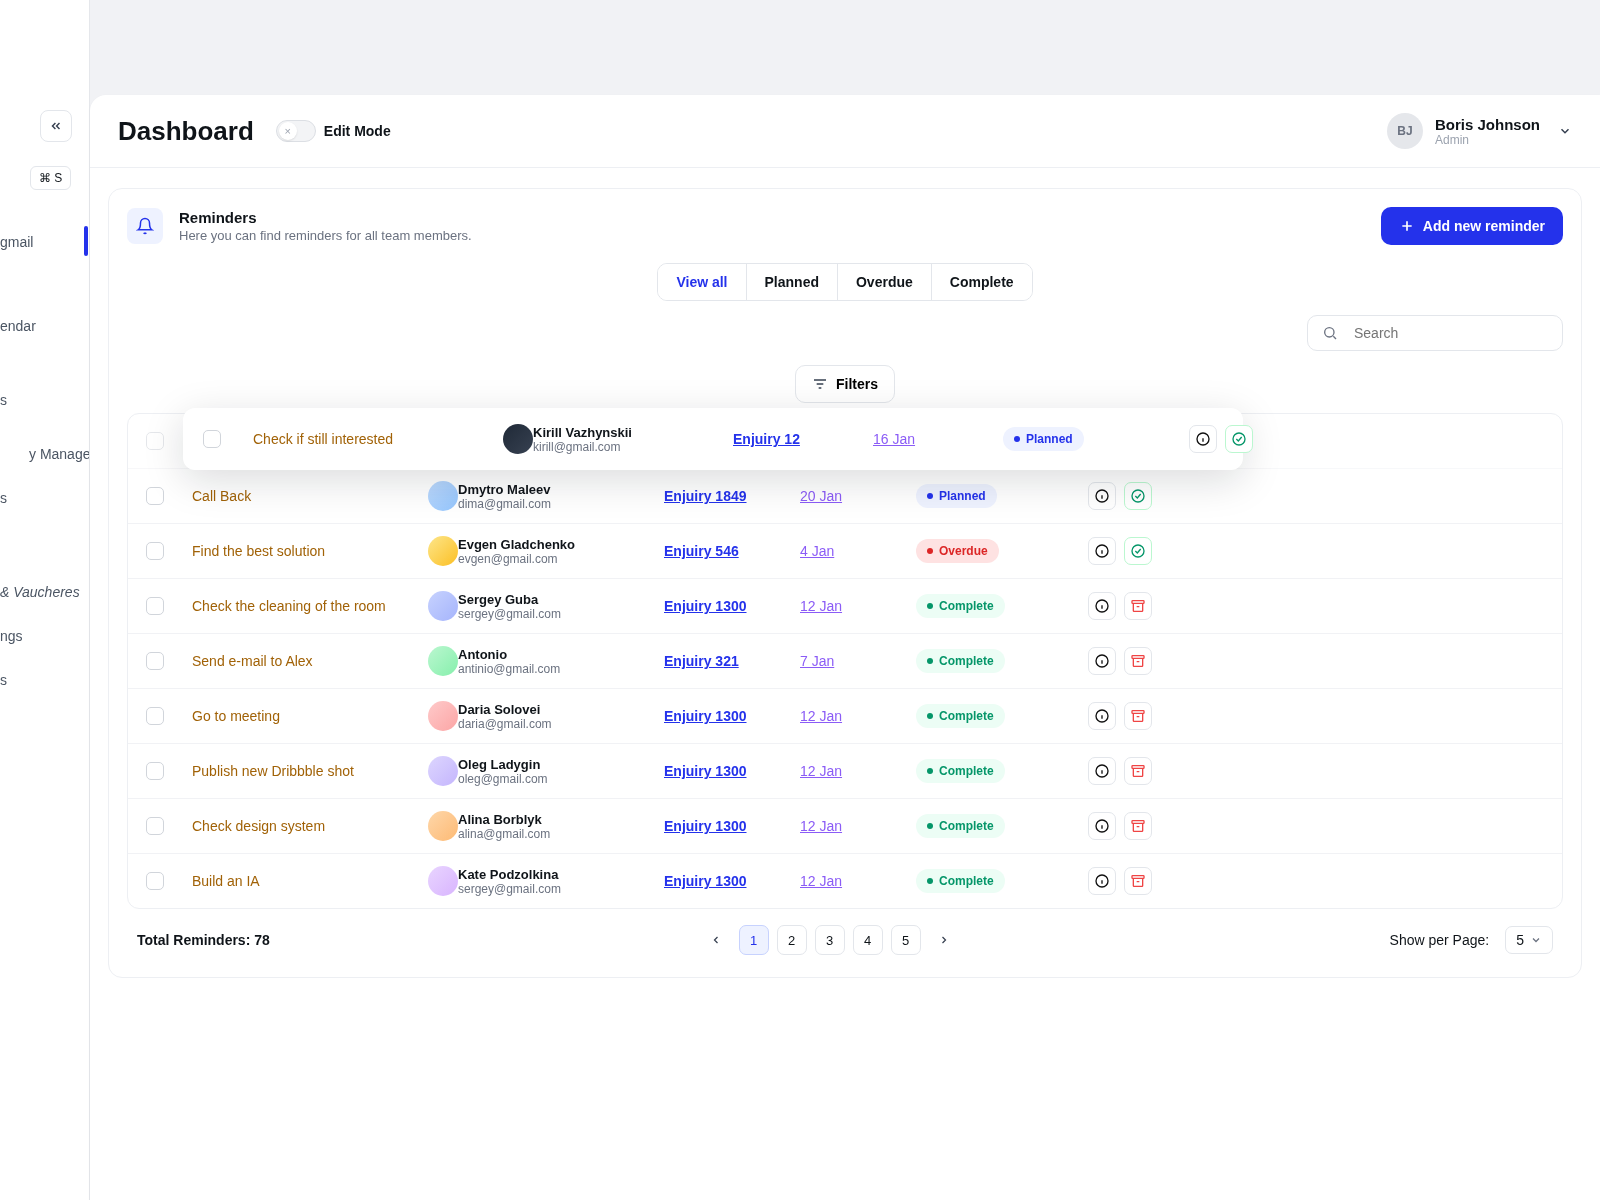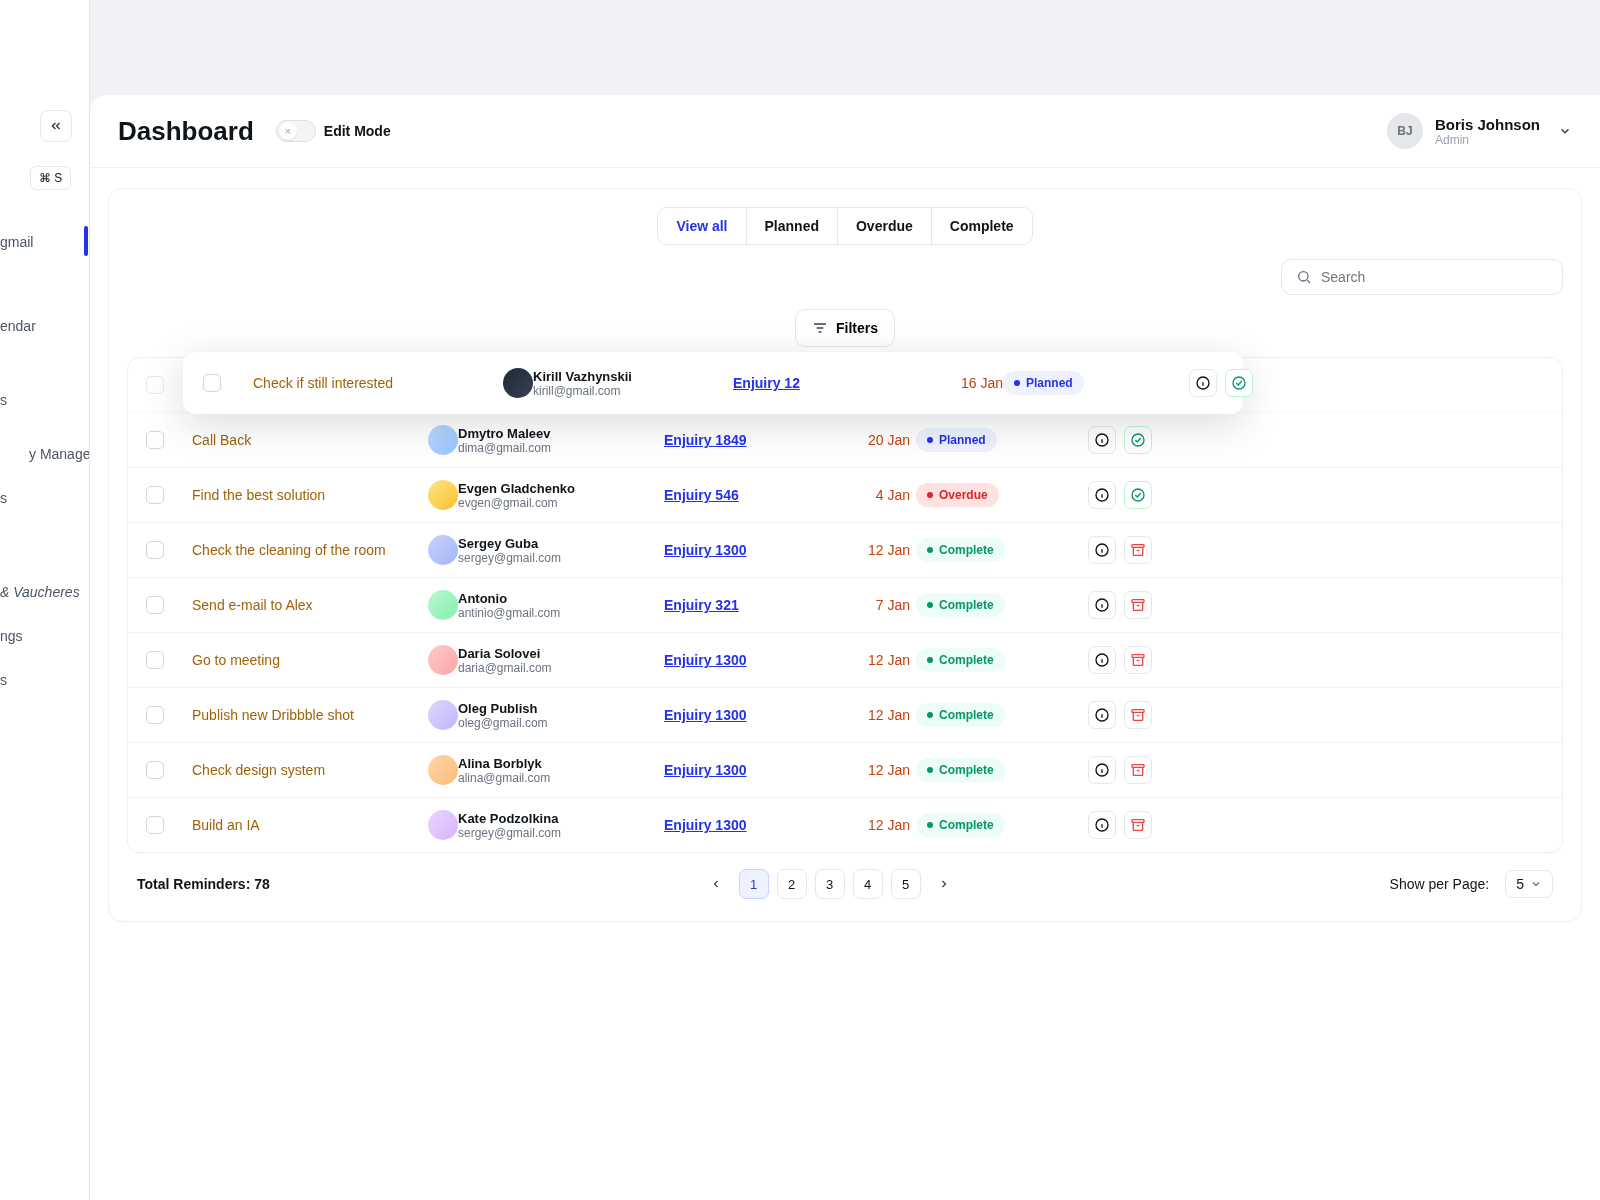--- a/index.html
+++ b/index.html
@@ -148,22 +148,22 @@
   background: #fff;
 }
 .tab:last-child { border-right: none; }
 .tab.active { color: #2432eb; }
 .search-box {
   margin-left: auto;
   display: flex; align-items: center;
   border: 1px solid #e3e6eb;
   border-radius: 10px;
   padding: 9px 14px;
-  width: 282px;
-  gap: 9px;
+  width: 256px;
+  gap: 16px;
 }
 .search-box input { border: none; outline: none; font-size: 14px; flex: 1; }
 .filter-btn {
   display: flex; align-items: center; gap: 8px;
   border: 1px solid #e3e6eb;
   border-radius: 10px;
   padding: 10px 16px;
   font-size: 14px; font-weight: 600;
   background: #fff; cursor: pointer;
 }
@@ -181,21 +181,21 @@
   width: 18px; height: 18px;
   border: 1.5px solid #d1d5db;
   border-radius: 5px;
 }
 .task { font-size: 14px; color: #a16207; }
 .person { display: flex; align-items: center; }
 .pavatar { width: 30px; height: 30px; border-radius: 50%; background: linear-gradient(135deg,#c7b9ff,#ffb9d6); }
 .pname { font-size: 13px; font-weight: 700; }
 .pemail { font-size: 12px; color: #6b7280; }
 .link { color: #2432eb; text-decoration: underline; font-size: 14px; font-weight: 600; }
-.date { font-size: 14px; color: #c2410c; text-align: right; }
+.date { font-size: 14px; color: #8b5cf6; text-align: left; text-decoration: underline; }
 .badge {
   display: inline-flex; align-items: center; gap: 6px;
   padding: 5px 11px; border-radius: 999px;
   font-size: 12px; font-weight: 600;
 }
 .badge::before { content:''; width:6px; height:6px; border-radius:50%; }
 .badge.planned { background:#eef2ff; color:#2432eb; } .badge.planned::before{background:#2432eb;}
 .badge.overdue { background:#fee2e2; color:#dc2626;} .badge.overdue::before{background:#dc2626;}
 .badge.complete { background:#ecfdf5; color:#059669;} .badge.complete::before{background:#059669;}
 .actions { display: flex; gap: 8px; justify-content: flex-end; }
@@ -282,20 +282,37 @@
         <span class="chev">
           <svg width="14" height="14" viewBox="0 0 24 24" fill="none" stroke="#374151" stroke-width="2.5">
               <path d="M6 9l6 6 6-6"></path>
             </svg>
         </span>
       </div>
     </div>
 
     <div class="content">
       <div class="panel">
+        <div class="panel-head">
+          <div class="bell-box">
+            <svg width="18" height="18" viewBox="0 0 24 24" fill="none" stroke="#2432eb" stroke-width="2">
+                <path d="M18 8a6 6 0 0 0-12 0c0 7-3 9-3 9h18s-3-2-3-9M13.7 21a2 2 0 0 1-3.4 0"></path>
+              </svg>
+          </div>
+          <div>
+            <div class="panel-title">Reminders</div>
+            <div class="panel-sub">Here you can find reminders for all team members.</div>
+          </div>
+          <button class="add-btn">
+            <svg width="16" height="16" viewBox="0 0 24 24" fill="none" stroke="#fff" stroke-width="2.5">
+                <path d="M12 5v14M5 12h14"></path>
+              </svg>
+            <span>Add new reminder</span>
+          </button>
+        </div>
 
         <div class="controls">
           <div class="tabs" id="tabs">
               <div class="tab active">View all</div>
               <div class="tab">Planned</div>
               <div class="tab">Overdue</div>
               <div class="tab">Complete</div>
             </div>
           <div class="search-box">
             <svg width="16" height="16" viewBox="0 0 24 24" fill="none" stroke="#6b7280" stroke-width="2">
@@ -509,21 +526,21 @@
                     </svg>
                   </div>
                 </div>
               </div>
               <div class="row">
                 <div class="chk"></div>
                 <div class="task">Publish new Dribbble shot</div>
                 <div class="person">
                   <div class="pavatar" style="background:linear-gradient(135deg,#ddd6fe,#c4b5fd)"></div>
                   <div>
-                    <div class="pname">Oleg Publish</div>
+                    <div class="pname">Oleg Ladygin</div>
                     <div class="pemail">oleg@gmail.com</div>
                   </div>
                 </div>
                 <a class="link">Enjuiry 1300</a>
                 <div class="date">12 Jan</div>
                 <div><span class="badge complete">Complete</span></div>
                 <div class="actions">
                   <div class="icon-btn">
                     <svg width="16" height="16" viewBox="0 0 24 24" fill="none" stroke="#111" stroke-width="2">
                       <circle cx="12" cy="12" r="9"></circle>

